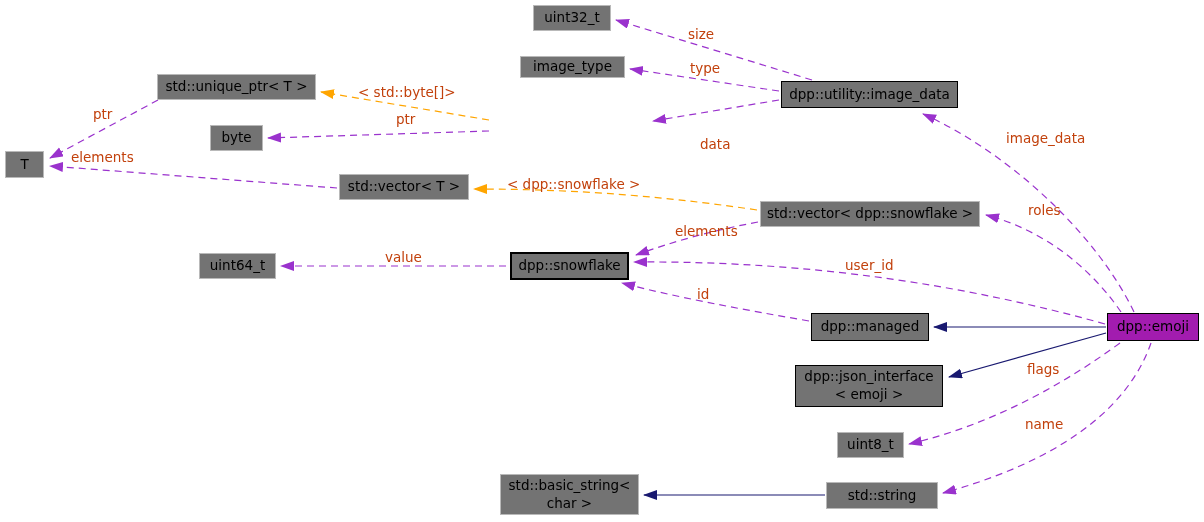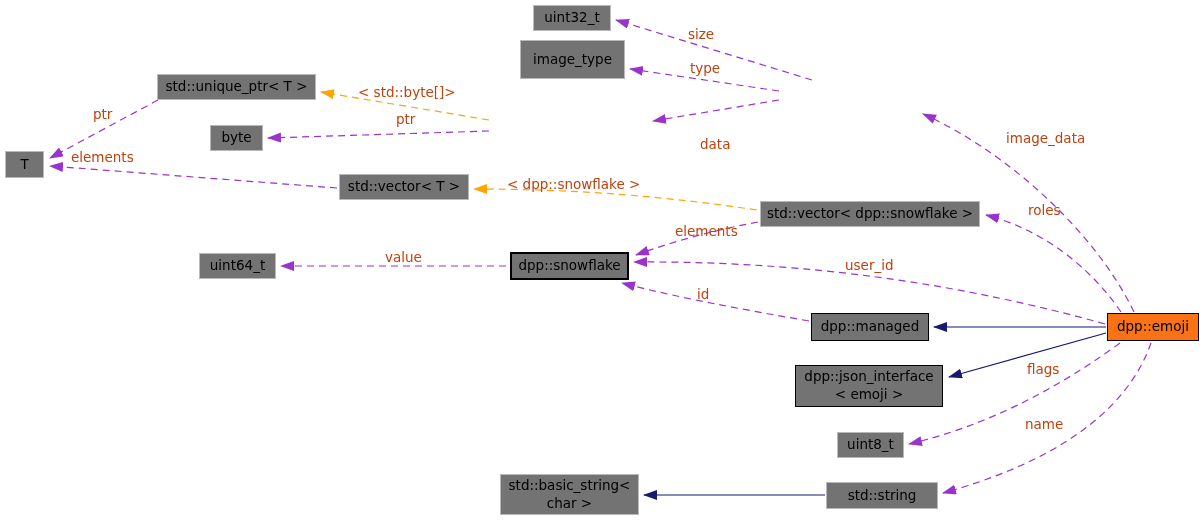--- a/index.html
+++ b/index.html
@@ -9,21 +9,21 @@
     font-size:13.5px;color:#000;
   }
   .edges{position:absolute;left:0;top:0;width:1204px;height:522px;}
   .node{
     position:absolute;box-sizing:border-box;background:#737373;
     border:1px solid #b9b9b9;display:flex;align-items:center;justify-content:center;
     text-align:center;white-space:pre-line;line-height:1.3;padding:0 4px;
   }
   .node.linked{border:1.5px solid #000000;}
   .node.thick{border:2px solid #000000;}
-  .node.main{background:#f97316;border:1.5px solid #000000;}
+  .node.main{background:#a21caf;border:1.5px solid #000000;}
   .edge-label{
     position:absolute;white-space:nowrap;line-height:17px;color:#c2410c;
   }
 </style>
 </head>
 <body>
 
 <div class="diagram">
 
   <svg class="edges" width="1204" height="522" viewBox="0 0 1204 522">
@@ -62,21 +62,22 @@
     </g>
 
     <g stroke="#191970" stroke-width="1.2" fill="none">
       <path d="M 1106,327 L 934,327" marker-end="url(#arrowNavy)"></path>
       <path d="M 1106,333 L 949,377" marker-end="url(#arrowNavy)"></path>
       <path d="M 825,495 L 644,495" marker-end="url(#arrowNavy)"></path>
     </g>
   </svg>
 
   <div class="node" style="left:533px;top:5px;width:78px;height:26px;">uint32_t</div>
-  <div class="node" style="left:520px;top:40px;width:105px;height:39px;">image_type</div>
+  <div class="node" style="left:520px;top:56px;width:105px;height:22px;">image_type</div>
+  <div class="node linked" style="left:781px;top:81px;width:177px;height:27px;">dpp::utility::image_data</div>
   <div class="node" style="left:157px;top:74px;width:159px;height:26px;">std::unique_ptr&lt; T &gt;</div>
   <div class="node" style="left:210px;top:125px;width:53px;height:26px;">byte</div>
   <div class="node" style="left:5px;top:151px;width:39px;height:27px;">T</div>
   <div class="node" style="left:339px;top:174px;width:130px;height:26px;">std::vector&lt; T &gt;</div>
   <div class="node" style="left:760px;top:201px;width:220px;height:26px;">std::vector&lt; dpp::snowflake &gt;</div>
   <div class="node" style="left:199px;top:253px;width:77px;height:26px;">uint64_t</div>
   <div class="node thick" style="left:510px;top:252px;width:119px;height:28px;">dpp::snowflake</div>
   <div class="node linked" style="left:811px;top:313px;width:118px;height:28px;">dpp::managed</div>
   <div class="node main" style="left:1107px;top:313px;width:92px;height:28px;">dpp::emoji</div>
   <div class="node linked" style="left:795px;top:365px;width:148px;height:42px;">dpp::json_interface

